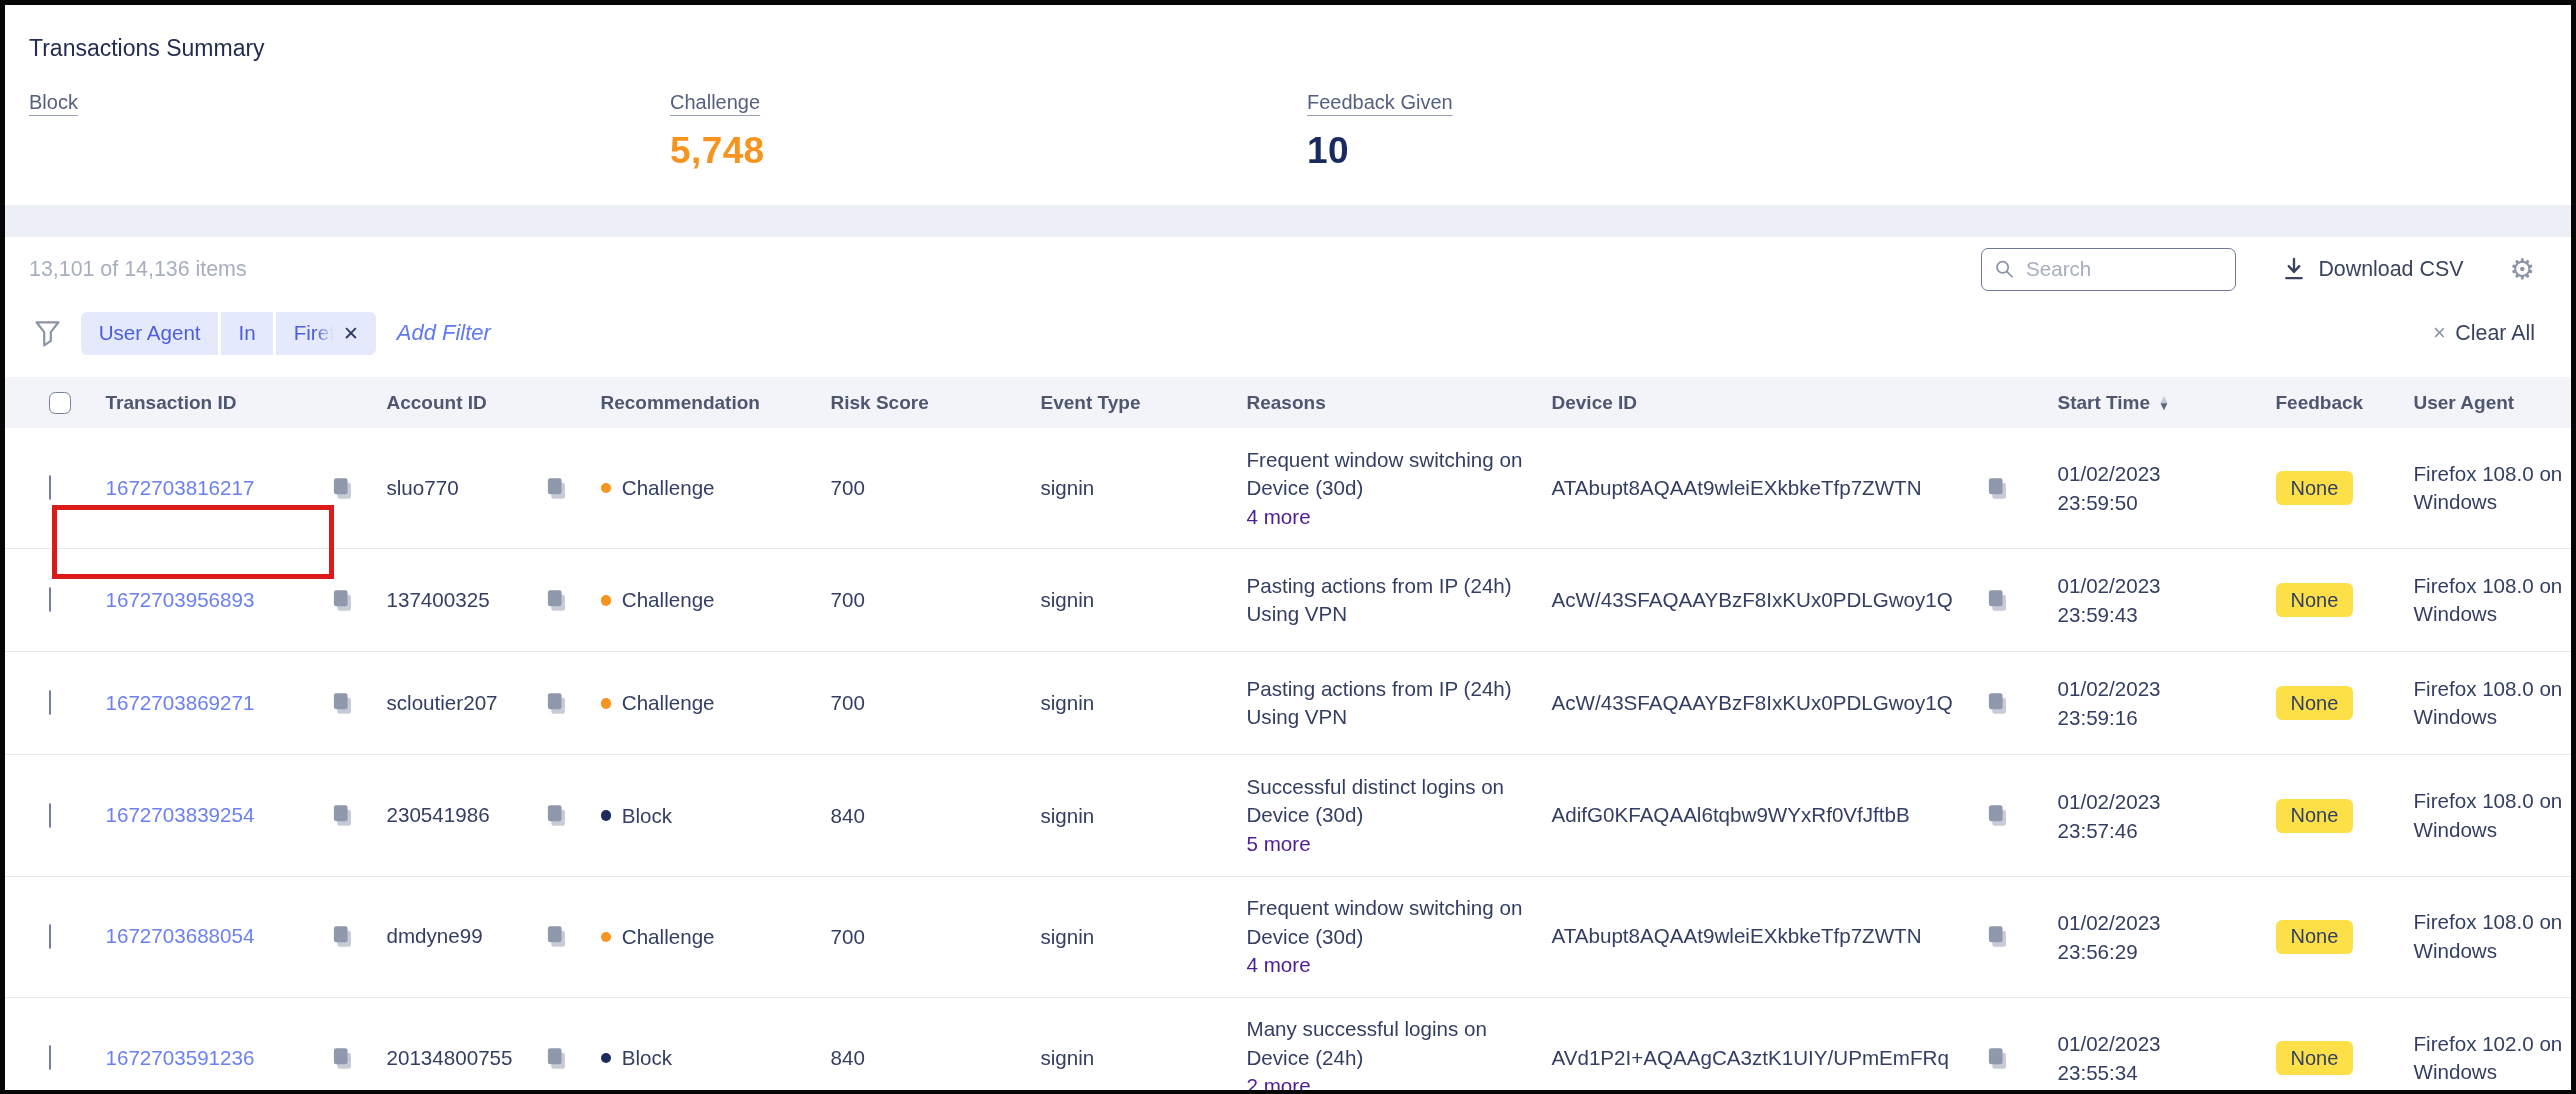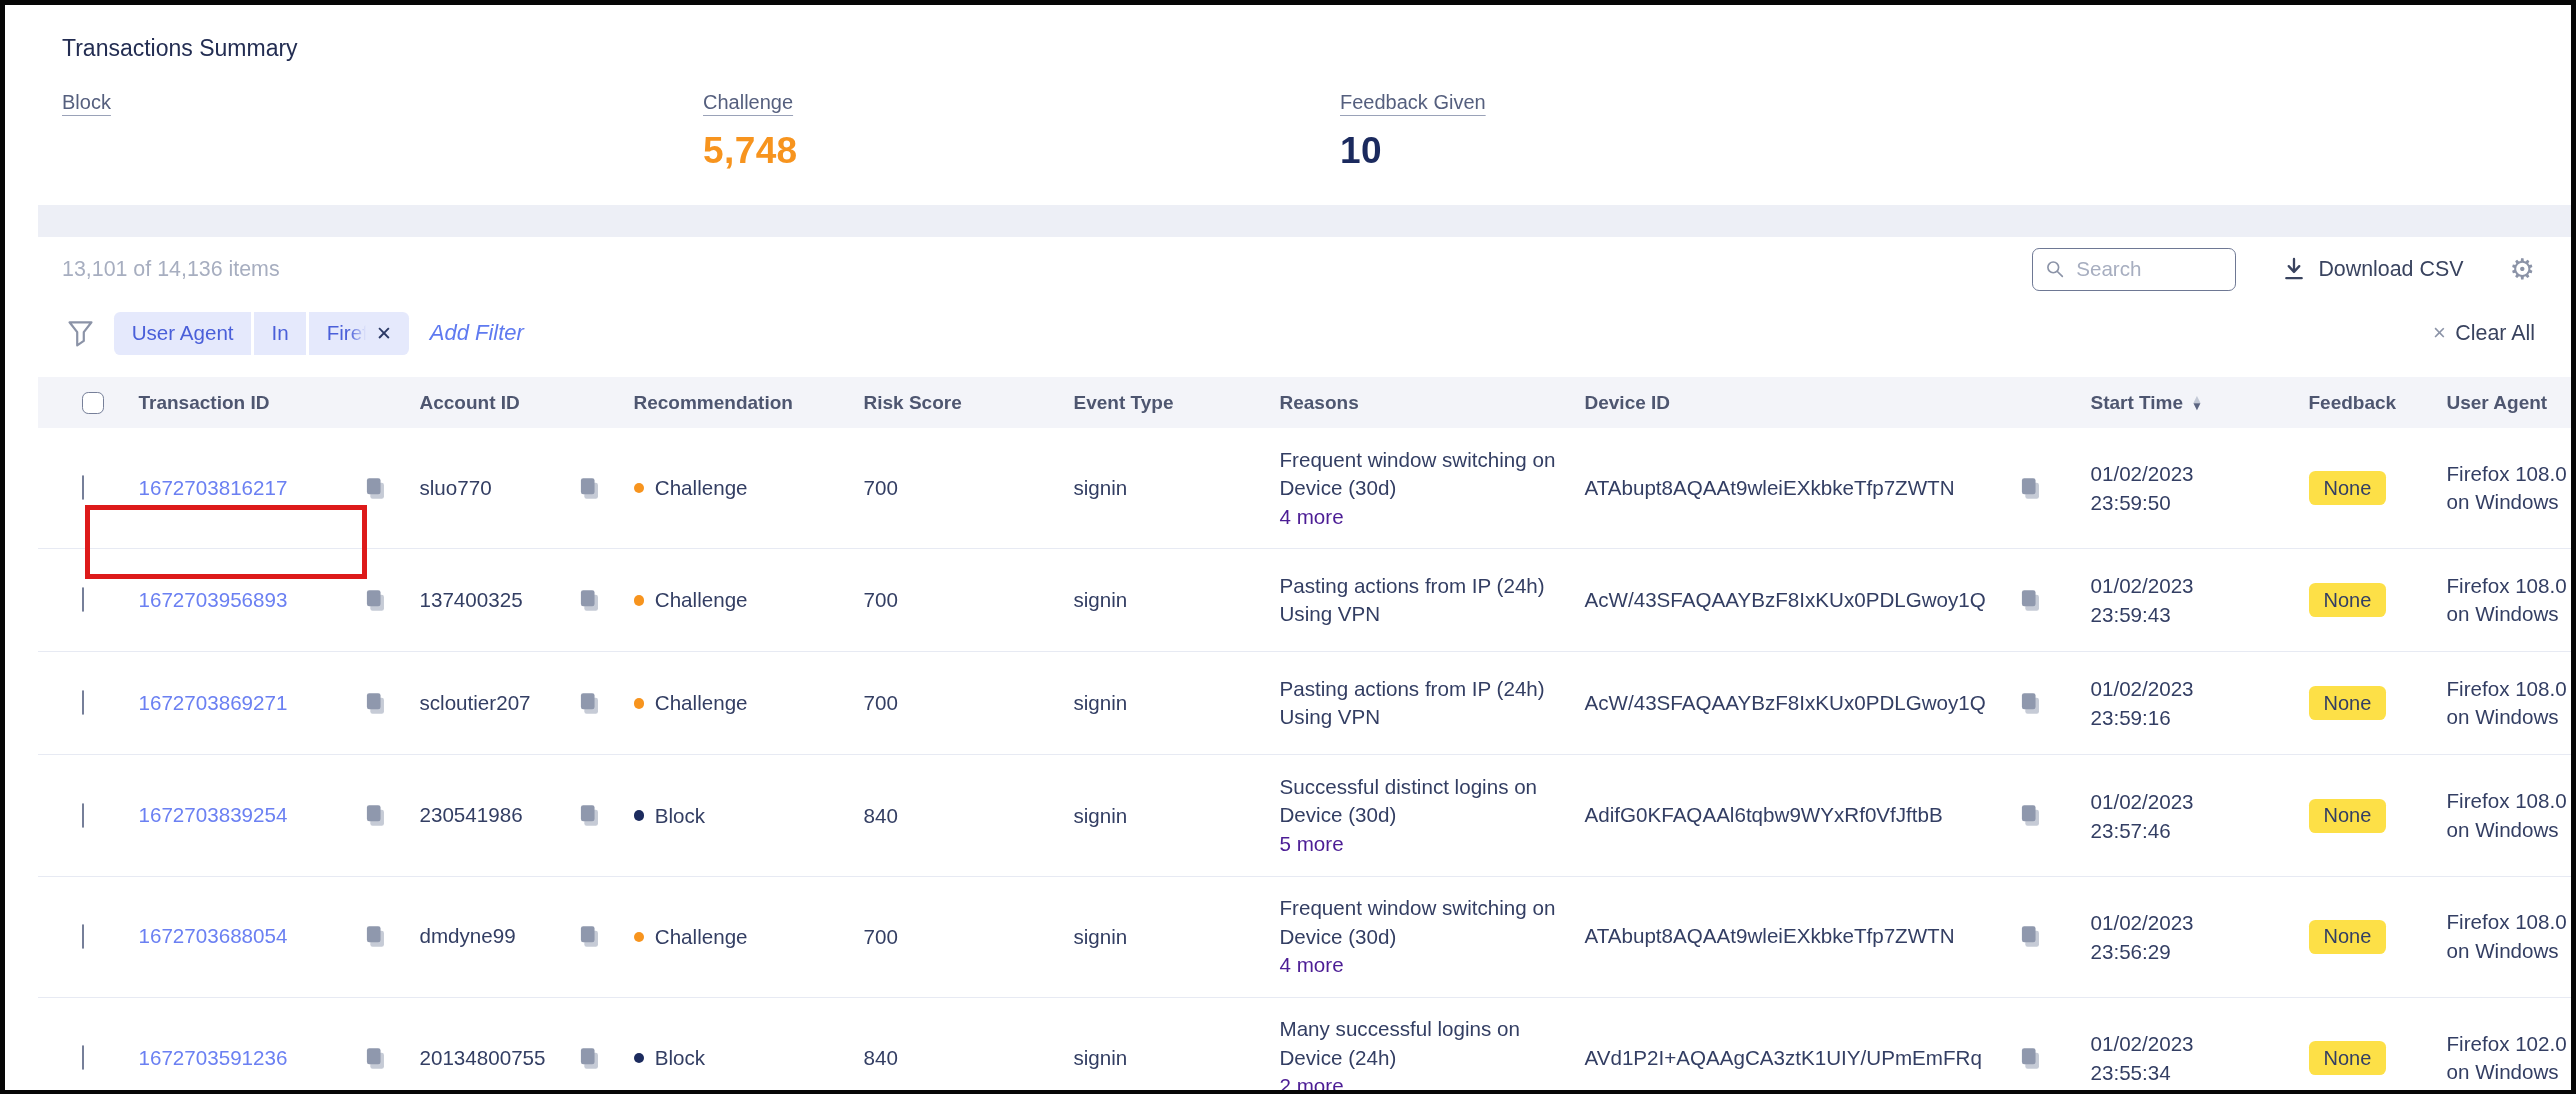--- a/index.html
+++ b/index.html
@@ -1,40 +1,40 @@
 <!DOCTYPE html>
 <html style="font-size:12.7px"><head>
 <meta charset="utf-8">
 <style>
   * { margin:0; padding:0; box-sizing:border-box; }
   html,body { background:#fff; }
   body { font-family:"Liberation Sans", sans-serif; }
   .screen{
     width:2576px; height:1095px; background:#fff;
-    border:5.5px solid #060606; position:relative; overflow:hidden;padding-left:33px;
+    border:5.5px solid #060606; position:relative; overflow:hidden;
   }
   
   .summary{ padding:30px 24px 0 24px; }
   .summary-title{ font-size:23px; color:#232d52; font-weight:400; }
   .metrics{ display:grid; grid-template-columns:641px 637px 633px auto; margin-top:28.5px; }
   .metric-label{
     display:inline-block; font-size:20px; color:#555f7e;
     text-decoration:underline; text-underline-offset:5.5px; text-decoration-color:#9aa2b8; text-decoration-thickness:0.8px;
     cursor:pointer;
   }
   .metric-value{ margin-top:16px; font-size:37px; font-weight:bold; letter-spacing:0.4px; }
   
   .band{ height:32px; background:#edeff6; margin-top:33px; }
   
   .toolbar{ position:relative; padding:11px 36px 0 24px; }
   .toolbar-row-a{ display:flex; justify-content:space-between; align-items:center; }
   .items-count{ font-size:21.4px; color:#a7aec0; }
   .toolbar-right{ display:flex; align-items:center; gap:46px; }
   .search-box{
-    width:204px; height:43px; border:1.6px solid #6e7894; border-radius:7.1px;
+    width:255px; height:43px; border:1.6px solid #6e7894; border-radius:7.1px;
     display:flex; align-items:center; gap:11px; padding:0 12.7px; background:#fff;
   }
   .search-box input{
     border:none; outline:none; font-size:20.6px; color:#333e63; width:100%;
     font-family:"Liberation Sans", sans-serif; background:transparent;
   }
   .search-box input::placeholder{ color:#a7aec0; }
   .download{ display:flex; align-items:center; gap:12.7px; cursor:pointer; }
   .download-label{ font-size:21.4px; color:#39435f; }
   .gear{ font-size:28.5px; color:#8b93a7; line-height:1; cursor:pointer; }

